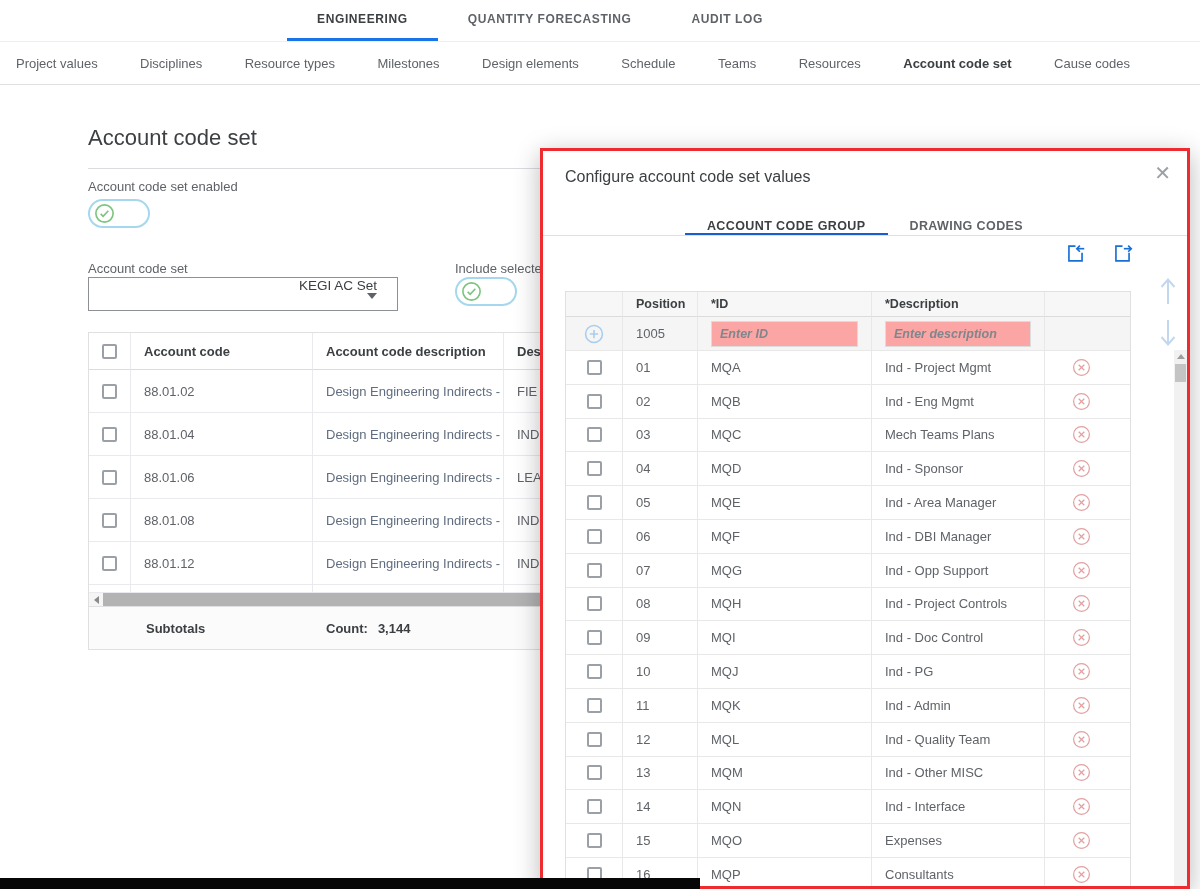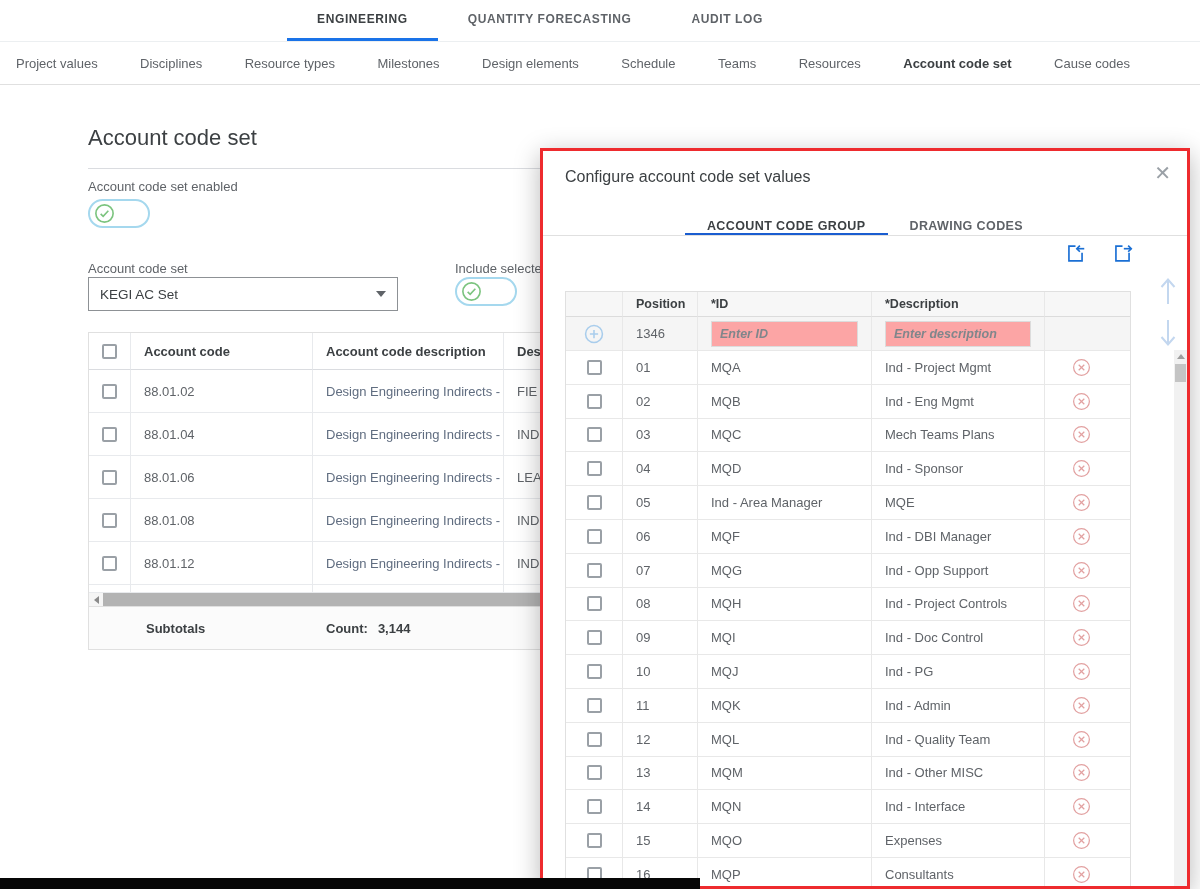--- a/index.html
+++ b/index.html
@@ -23,21 +23,21 @@
   .content { position:absolute; left:0; top:75px; width:1200px; height:814px; }
   .page-title { position:absolute; left:88px; top:50px; font-size:22px; font-weight:400; color:#3c4043; }
   .title-divider { position:absolute; left:88px; top:93px; width:1024px; border-top:1px solid #dadce0; }
   .field-label { font-size:13px; color:#5f6368; }
   .lbl-enabled { position:absolute; left:88px; top:104px; }
   .toggle { width:62px; height:29px; border:2px solid #a5d8ee; border-radius:15px;
             display:flex; align-items:center; padding-left:3px; background:#fff; cursor:pointer; }
   .toggle-1 { position:absolute; left:88px; top:124px; }
   .lbl-set { position:absolute; left:88px; top:186px; }
   .select-box { position:absolute; left:88px; top:202px; width:310px; height:34px; border:1px solid #8d9195;
-                display:flex; align-items:center; padding:0 11px; font-size:13.5px; color:#3c4043; cursor:pointer; }
+                display:flex; align-items:flex-end; padding:0 20px; font-size:13.5px; color:#3c4043; cursor:pointer;flex-direction:column; }
   .select-box .caret { margin-left:auto; width:0; height:0; border-left:5px solid transparent;
                 border-right:5px solid transparent; border-top:6px solid #5f6368; }
   .lbl-include { position:absolute; left:455px; top:186px; white-space:nowrap; }
   .toggle-2 { position:absolute; left:455px; top:202px; }
   .check-icon svg { display:block; }
 
   
   .acct-table { position:absolute; left:88px; top:257px; width:672px; border:1px solid #e0e0e0; border-bottom:none; font-size:13px; }
   .acct-row { display:grid; grid-template-columns:42px 182px 191px 1fr; }
   .acct-row > div { border-right:1px solid #e8eaed; border-bottom:1px solid #e8eaed;
@@ -289,21 +289,21 @@
       </div>
       <div class="mrow m-add">
         <div class="m-cell-center">
           <span class="add-btn">
             <svg width="22" height="22" viewBox="0 0 24 24" fill="none" stroke="#a9cdec" stroke-width="1.7">
               <circle cx="12" cy="12" r="9.2"></circle>
                 <path d="M12 7.5v9M7.5 12h9"></path>
             </svg>
           </span>
         </div>
-        <div>1346</div>
+        <div>1005</div>
         <div>
             <input type="text" placeholder="Enter ID" style="">
           </div>
         <div>
             <input type="text" placeholder="Enter description" style="">
           </div>
         <div></div>
       </div>
       <div class="m-body" id="modal-body">
           <div class="mrow">
@@ -368,22 +368,22 @@
                   <path d="M8.8 8.8l6.4 6.4M15.2 8.8l-6.4 6.4"></path>
             </svg>
           </span>
         </div>
       </div>
           <div class="mrow">
         <div class="m-cell-center">
               <input type="checkbox" class="cb" style="">
             </div>
         <div>05</div>
+        <div>MQE</div>
         <div>Ind - Area Manager</div>
-        <div>MQE</div>
         <div class="m-cell-del">
           <span class="del-btn">
             <svg width="21" height="21" viewBox="0 0 24 24" fill="none" stroke="#e2a1a1" stroke-width="1.4">
               <circle cx="12" cy="12" r="9"></circle>
                   <path d="M8.8 8.8l6.4 6.4M15.2 8.8l-6.4 6.4"></path>
             </svg>
           </span>
         </div>
       </div>
           <div class="mrow">

